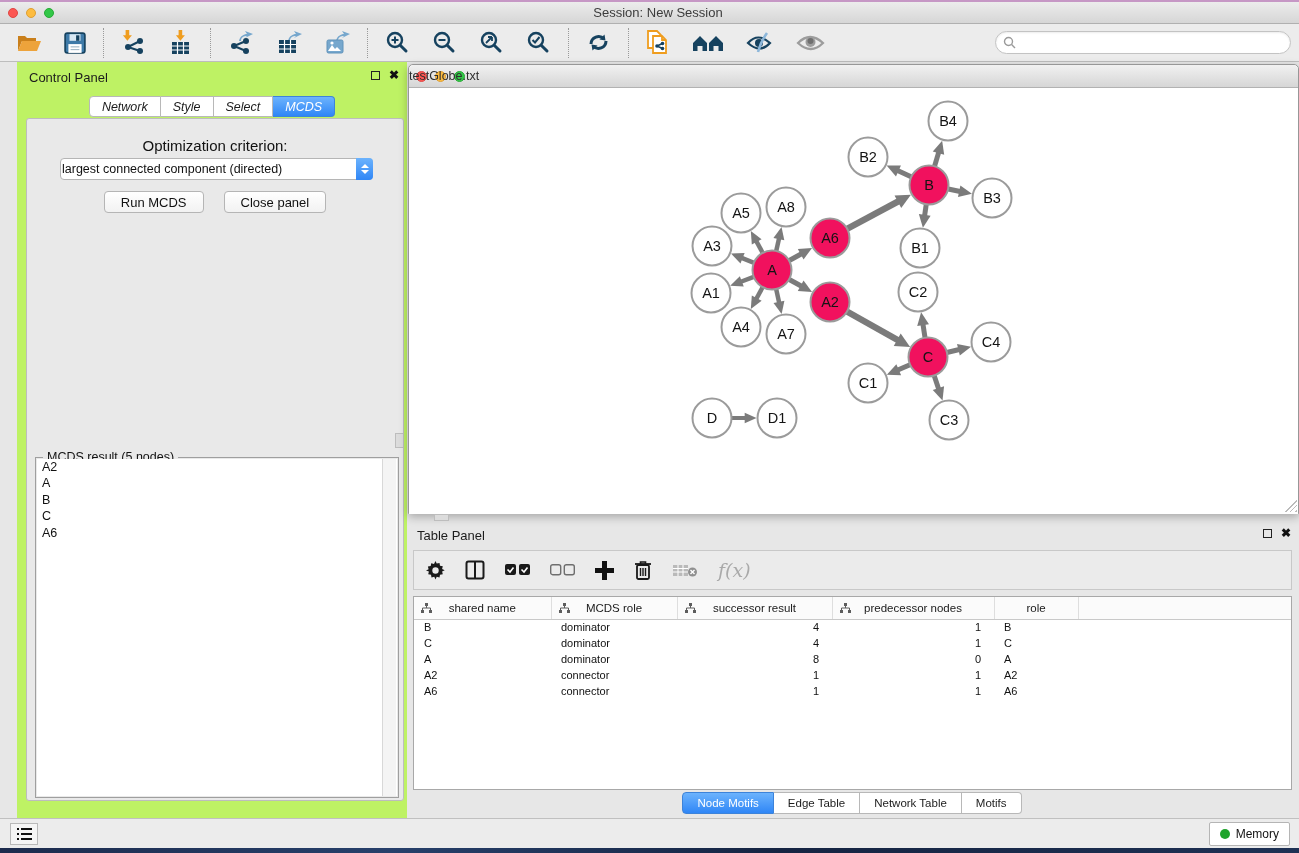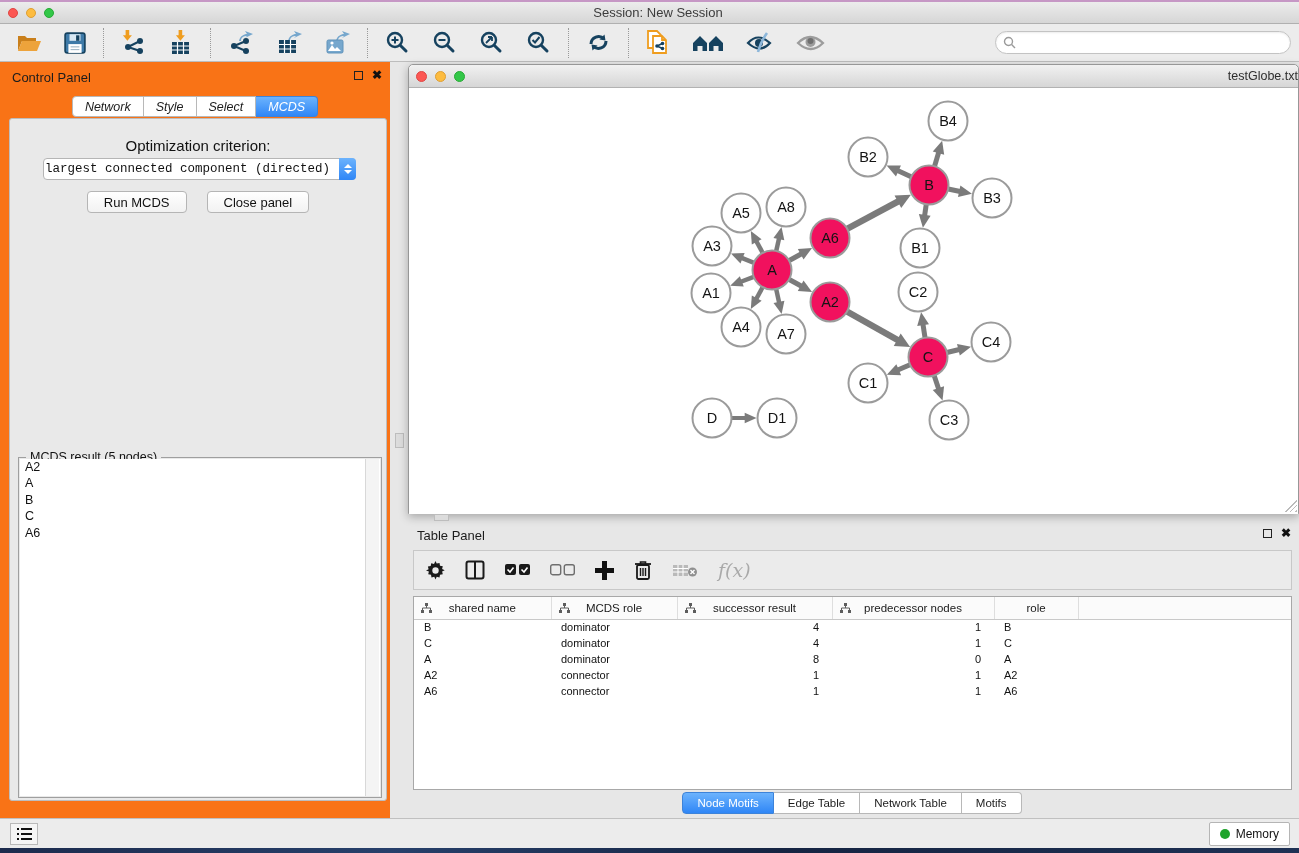--- a/index.html
+++ b/index.html
@@ -27,40 +27,40 @@
   .tb { background:none; border:none; padding:2px 4px; margin:0 7px; cursor:pointer; display:flex; align-items:center; }
   .tbsep { width:1px; height:30px; border-left:1px dotted #9a9a9a; margin:0 6px; }
   .search-wrap { position:absolute; left:995px; top:7px; width:296px; height:23px; background:#fff;
     border:1px solid #c3c3c3; border-radius:12px; display:flex; align-items:center; box-shadow:inset 0 1px 2px rgba(0,0,0,.08); }
   .search-wrap svg { margin-left:7px; }
   .search-wrap input { border:none; outline:none; flex:1; height:18px; font-size:12px; background:transparent; padding:0 8px 0 4px; }
 
   
   .main { position:absolute; left:0; top:62px; width:1299px; height:756px; background:#e7e7e7; }
 
-  .control-panel { position:absolute; left:0; top:0; width:390px; height:756px; background:#f97316; }
+  .control-panel { position:absolute; left:17px; top:0; width:390px; height:756px; background:#bef264; }
   .panel-head { height:30px; position:relative; display:flex; align-items:center; }
   .panel-head .ph-title { font-size:13px; color:#1c1c1c; margin-left:12px; }
   .ph-icons { position:absolute; right:8px; top:8px; display:flex; gap:9px; align-items:center; }
   .float-box { width:9px; height:9px; border:1.5px solid #222; display:inline-block; }
   .close-x { font-size:12px; font-weight:bold; color:#111; line-height:10px; }
 
   .cp-tabs { position:absolute; left:0; top:34px; width:390px; display:flex; justify-content:center;font-style:italic; }
   .seg { background:#fff; border:1px solid #b8b8b8; border-left:none; padding:2px 12px; font-size:12.5px;
     color:#1c1c1c; height:21px; display:flex; align-items:center; cursor:pointer; }
   .seg:first-child { border-left:1px solid #b8b8b8; border-radius:4px 0 0 4px; }
   .seg:last-child { border-radius:0 4px 4px 0; }
   .seg.active { background:linear-gradient(#6cb3fd,#2f86f6); border-color:#3d83d9; color:#fff; }
 
   .cp-box { position:absolute; left:9px; top:56px; width:378px; height:683px; background:#e9e9e9;
     border:1px solid #bdbdbd; border-radius:3px; }
   .opt-label { margin-top:18px; text-align:center; font-size:15px; color:#111; }
   .dropdown { position:absolute; left:33px; top:39px; width:313px; height:22px; background:#fff;
     border:1px solid #b5b5b5; border-radius:4px; display:flex; align-items:center; cursor:pointer; }
-  .dropdown .dd-text { flex:1; font-size:12.5px; color:#111; padding-left:1px; white-space:nowrap; overflow:hidden;font-family:Liberation Mono, monospace; }
+  .dropdown .dd-text { flex:1; font-size:12.5px; color:#111; padding-left:1px; white-space:nowrap; overflow:hidden; }
   .dd-stepper { width:17px; height:22px; margin:-1px; background:linear-gradient(#6cb3fd,#2f86f6);
     border-radius:0 4px 4px 0; display:flex; flex-direction:column; align-items:center; justify-content:center; gap:2px; }
   .dd-stepper i { width:0; height:0; border-left:4px solid transparent; border-right:4px solid transparent; }
   .dd-up { border-bottom:4px solid #fff; }
   .dd-down { border-top:4px solid #fff; }
   .cp-buttons { position:absolute; left:0; top:72px; width:100%; display:flex; justify-content:center; gap:20px; }
   .mac-btn { background:linear-gradient(#ffffff,#f2f2f2); border:1px solid #b5b5b5; border-radius:4px;
     font-size:13px; color:#111; padding:3px 16px; height:22px; cursor:pointer; font-family:inherit; }
 
   .result-group { position:absolute; left:8px; top:338px; width:364px; height:341px; border:1px solid #9f9f9f; }
@@ -69,21 +69,21 @@
   .result-item { font-size:12.5px; color:#111; padding:1.5px 0 1.5px 5px; line-height:13.5px; }
   .result-scroll { position:absolute; right:2px; top:1px; bottom:1px; width:14px; background:#f4f4f4; border-left:1px solid #d8d8d8; }
 
   
   .net-window { position:absolute; left:408px; top:2px; width:891px; height:450px; background:#fff;
     border:1px solid #979797; border-radius:5px 5px 0 0; box-shadow:0 3px 10px rgba(0,0,0,.28); }
   .net-titlebar { height:23px; background:linear-gradient(#f1f1f1,#d6d6d6); border-bottom:1px solid #b2b2b2;
     border-radius:5px 5px 0 0; position:relative; display:flex; align-items:center; }
   .net-titlebar .lights { margin-left:7px; }
   .net-titlebar .light { width:11px; height:11px; }
-  .net-title { position:absolute; left:0; right:0; text-align:right; font-size:12.5px; color:#2e2e2e; }
+  .net-title { position:absolute; left:0; right:0; text-align:left; font-size:12.5px; color:#2e2e2e; }
   .net-canvas { position:absolute; left:0; top:23px; width:889px; height:426px; background:#fff; overflow:hidden; }
   .resize-grip { position:absolute; right:1px; bottom:1px; width:12px; height:12px; cursor:nwse-resize;
     background:linear-gradient(135deg, transparent 50%, #bbb 50%, #bbb 55%, transparent 55%, transparent 70%, #bbb 70%, #bbb 75%, transparent 75%, transparent 90%, #bbb 90%); }
 
   .split-handle-v { position:absolute; left:395px; top:371px; width:9px; height:15px; background:#dcdcdc; border:1px solid #bdbdbd; }
   .split-handle-h { position:absolute; left:434px; top:452px; width:15px; height:7px; background:#dcdcdc; border:1px solid #bdbdbd; }
 
   
   .table-panel { position:absolute; left:405px; top:458px; width:894px; height:298px; }
   .tp-toolbar { position:absolute; left:8px; top:30px; width:879px; height:40px; background:#ebebeb;

